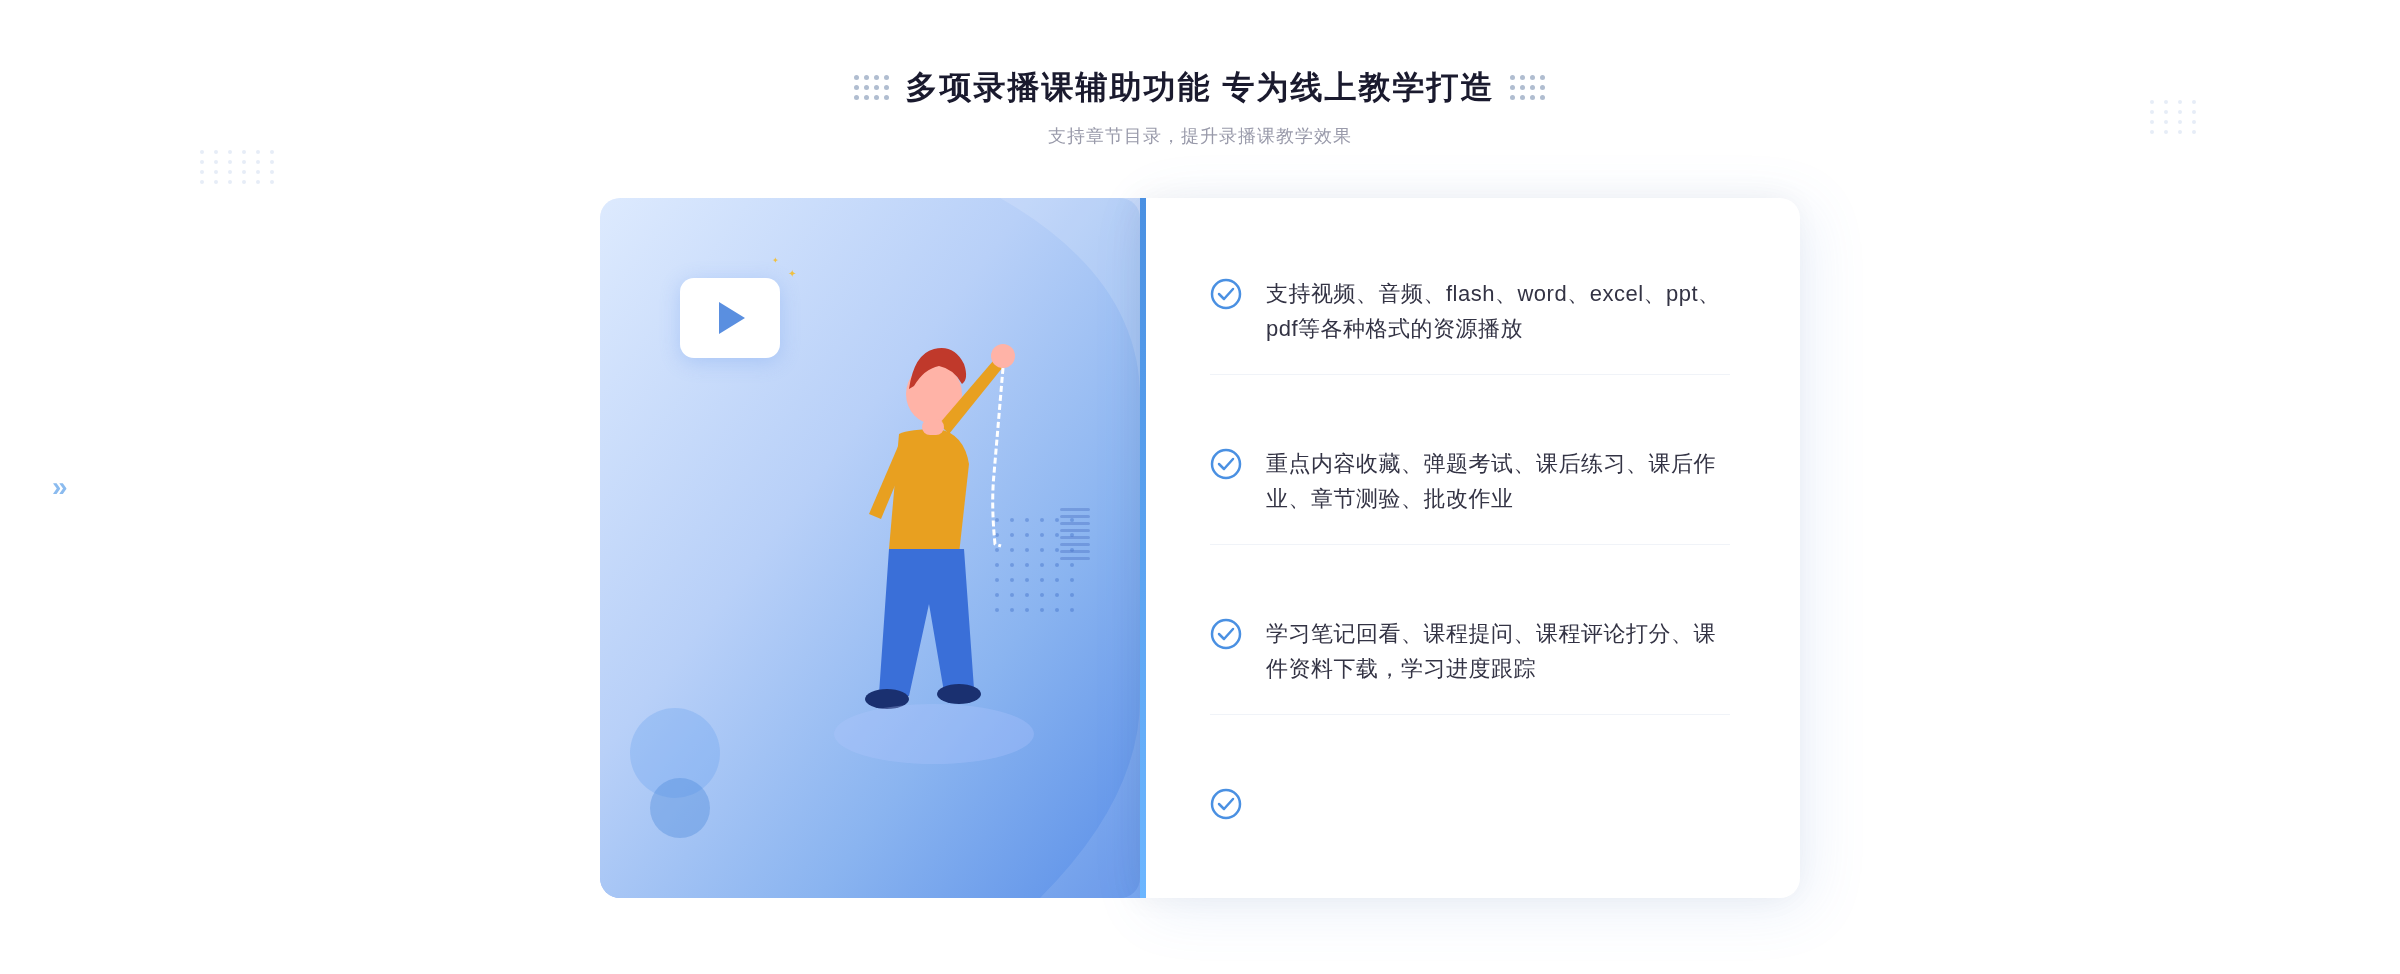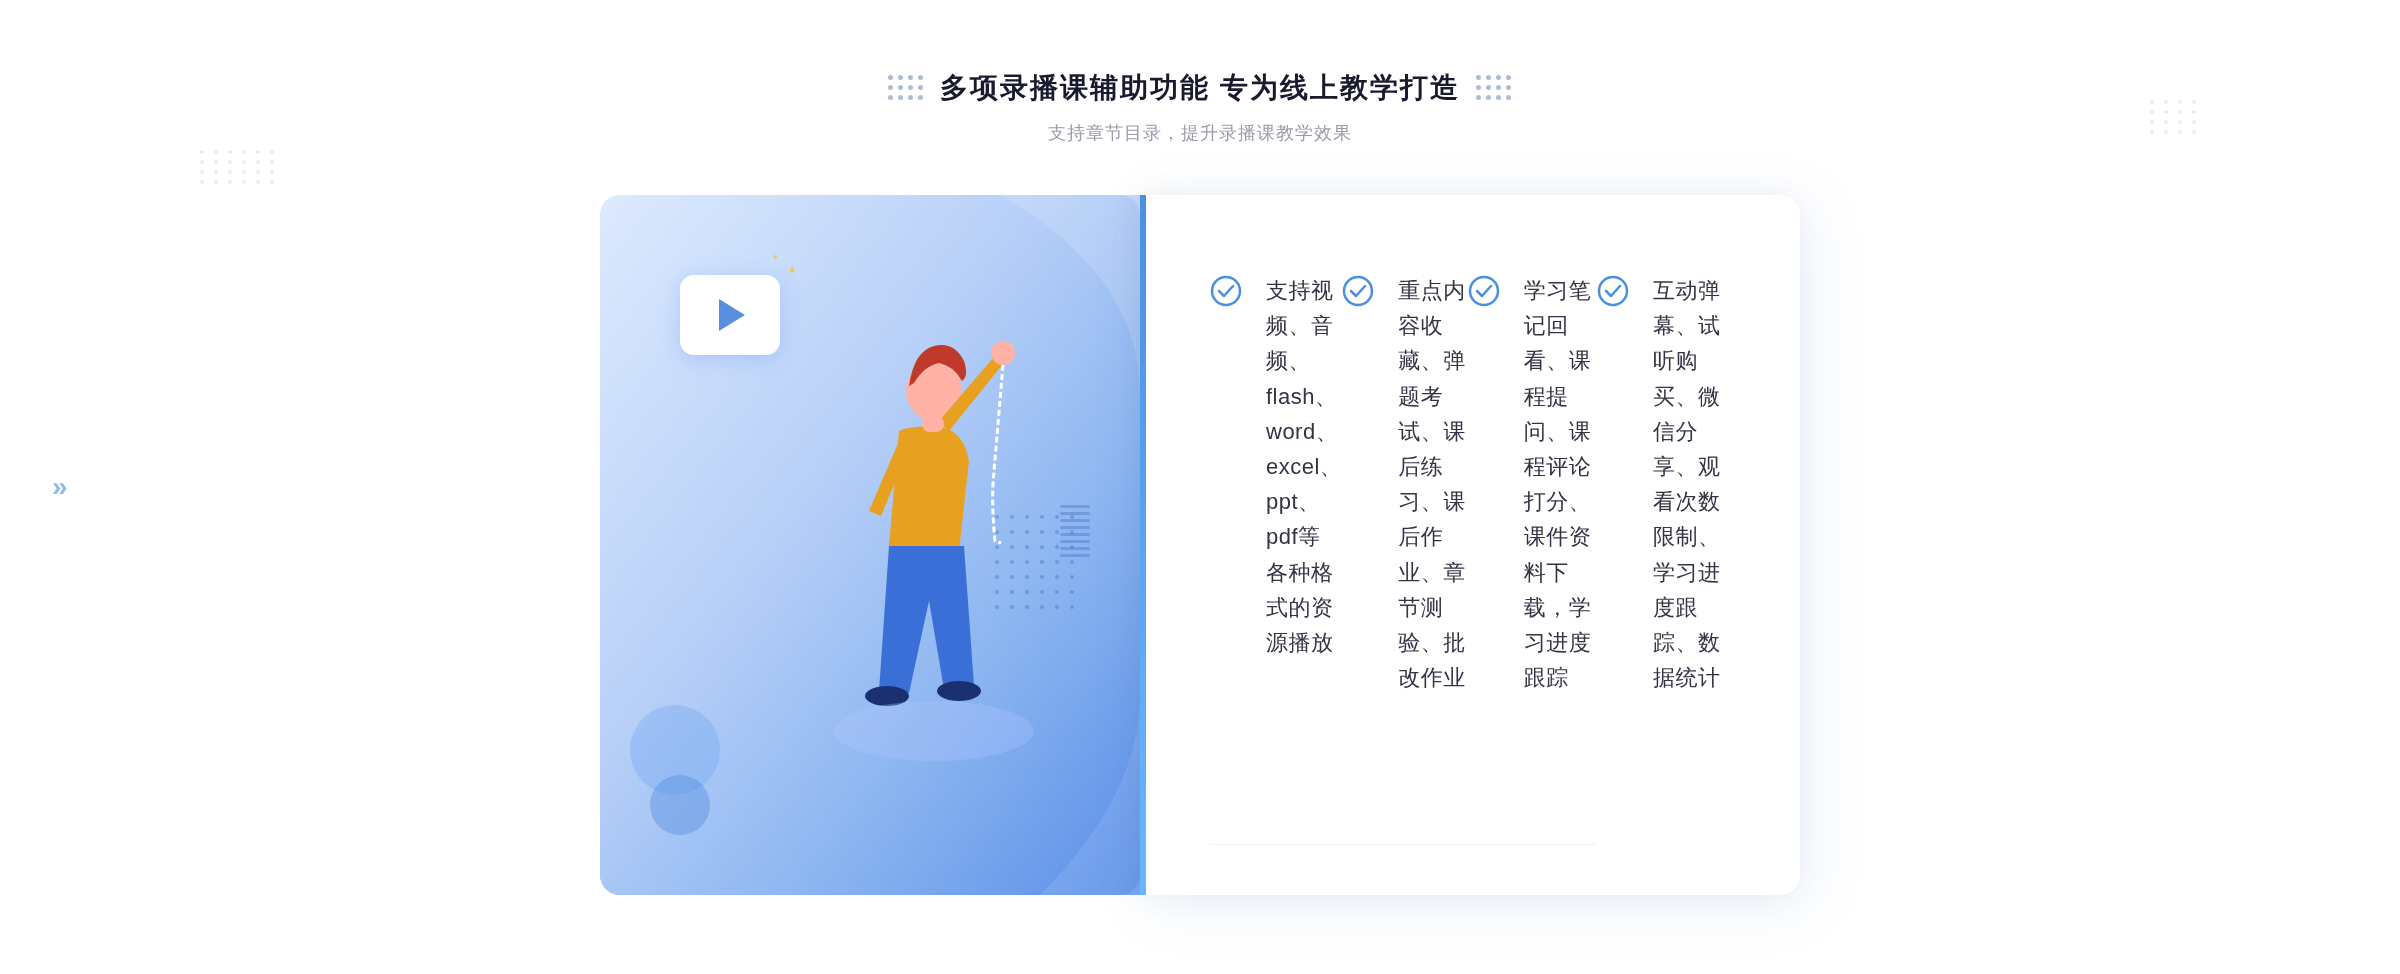--- a/index.html
+++ b/index.html
@@ -55,21 +55,21 @@
 
     .dots-grid span {
       width: 5px;
       height: 5px;
       border-radius: 50%;
       background: #b0bdd0;
       display: block;
     }
 
     .main-title {
-      font-size: 28px;
+      font-size: 32px;
       font-weight: 700;
       color: #1a1a2e;
       letter-spacing: 2px;
     }
 
     .sub-title {
       font-size: 18px;
       color: #999aaa;
       letter-spacing: 1px;
       font-weight: 400;
@@ -95,20 +95,21 @@
     }
 
     
     .right-panel {
       flex: 1;
       background: #ffffff;
       border-radius: 0 20px 20px 0;
       box-shadow: 0 10px 60px rgba(100, 140, 230, 0.15);
       padding: 50px 70px;
       display: flex;
+      flex-direction: column;
       justify-content: space-between;
       position: relative;
       z-index: 2;
     }
 
     
     .accent-bar {
       position: absolute;
       left: 0;
       top: 0;
@@ -560,18 +561,17 @@
         <span class="feature-text">学习笔记回看、课程提问、课程评论打分、课件资料下载，学习进度跟踪</span>
       </div>
 
       <div class="feature-item">
         <div class="check-icon">
           <svg viewBox="0 0 32 32" fill="none" xmlns="http://www.w3.org/2000/svg">
             <circle cx="16" cy="16" r="14" stroke="#4a90e2" stroke-width="2.5"></circle>
             <polyline points="9,16 14,21 23,11" stroke="#4a90e2" stroke-width="2.5" stroke-linecap="round" stroke-linejoin="round"></polyline>
           </svg>
         </div>
-        <span class="feature-text">互动弹幕、试听购买、微信分享、观看次数限制、学习进度跟踪、数据统计</span>
       </div>
 
     </div>
   </div>
 </div>
 
 </body></html>

